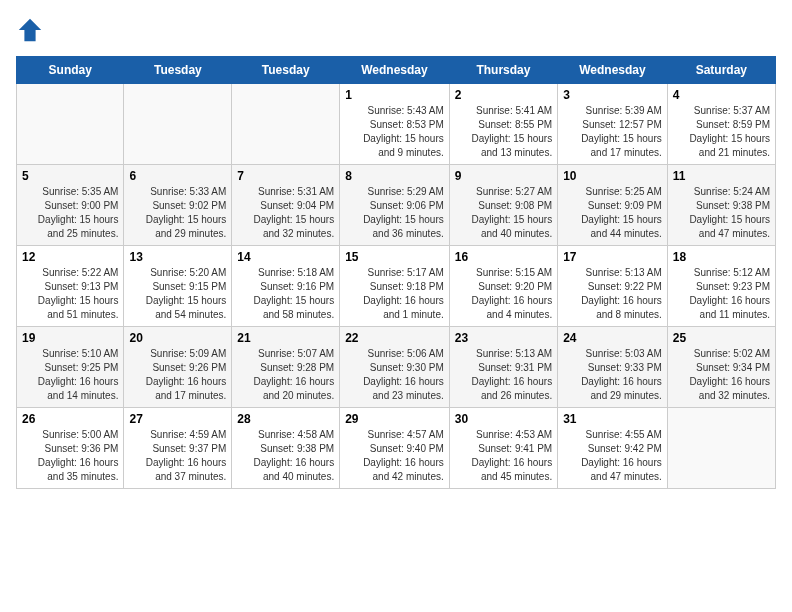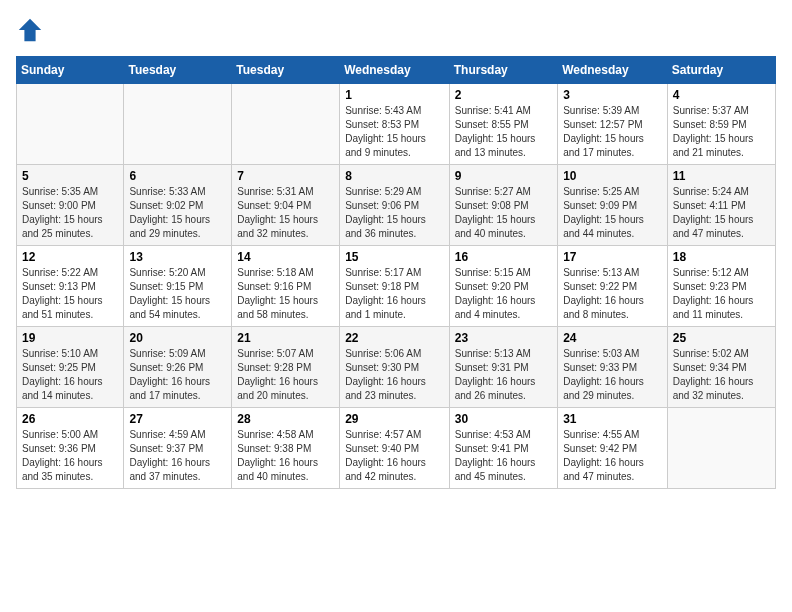--- a/index.html
+++ b/index.html
@@ -54,21 +54,21 @@
       color: #444;
     }
     table {
       width: 100%;
       border-collapse: collapse;
       font-size: 10.5px;
     }
     thead th {
       background: #1a5fa8;
       color: #fff;
-      text-align: left;
+      text-align: center;
       padding: 6px 4px;
       font-size: 12px;
       font-weight: bold;
       border: 1px solid #1a5fa8;
     }
     tbody td {
       vertical-align: top;
       border: 1px solid #ccc;
       padding: 4px 5px;
       width: 113px;
@@ -81,20 +81,21 @@
     .day-num {
       font-weight: bold;
       font-size: 12px;
       display: block;
       margin-bottom: 2px;
     }
     .day-info {
       font-size: 10px;
       color: #333;
       line-height: 1.4;
+      text-align: right;
     }
     .empty-cell {
       background: #f9f9f9;
     }
   </style>
 </head>
 <body>
 
 <div class="header">
   <div class="logo">
@@ -197,21 +198,21 @@
         <td>
           <span class="day-num">10</span>
           <div class="day-info">Sunrise: 5:25 AM
 Sunset: 9:09 PM
 Daylight: 15 hours
 and 44 minutes.</div>
         </td>
         <td>
           <span class="day-num">11</span>
           <div class="day-info">Sunrise: 5:24 AM
-Sunset: 4:11 PM
+Sunset: 9:38 PM
 Daylight: 15 hours
 and 47 minutes.</div>
         </td>
       </tr>
       <tr>
         <td>
           <span class="day-num">12</span>
           <div class="day-info">Sunrise: 5:22 AM
 Sunset: 9:13 PM
 Daylight: 15 hours

